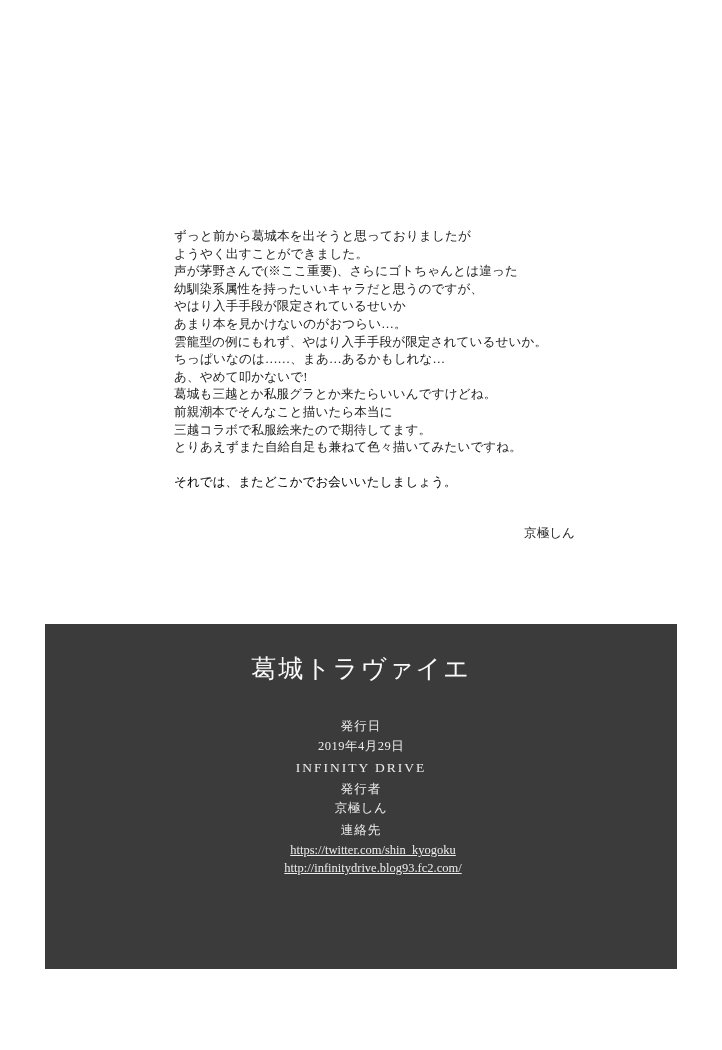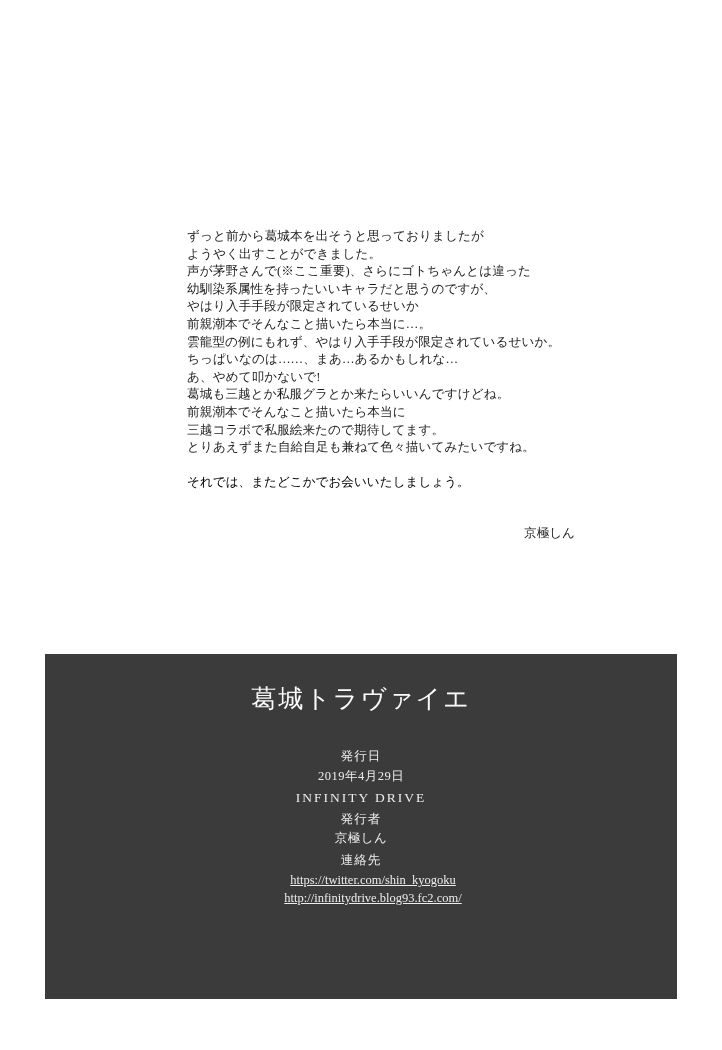--- a/index.html
+++ b/index.html
@@ -12,21 +12,21 @@
     background: #ffffff;
     font-family: "Liberation Serif", "DejaVu Serif", serif;
     color: #1a1a1a;
     position: relative;
     overflow: hidden;
   }
 
   
   .afterword {
     position: absolute;
-    left: 187px;
+    left: 174px;
     top: 228px;
     width: 400px;
   }
   .afterword p {
     margin: 0;
     font-size: 12.6px;
     line-height: 17.6px;
     letter-spacing: 0.1px;
     color: #1c1c1c;
     white-space: pre;
@@ -44,21 +44,21 @@
     width: 400px;
     text-align: right;
     font-size: 12.6px;
     color: #1c1c1c;
   }
 
   
   .colophon {
     position: absolute;
     left: 45px;
-    top: 654px;
+    top: 624px;
     width: 632px;
     height: 345px;
     background: #3b3b3b;
     color: #f2f2f2;
     text-align: center;
     box-sizing: border-box;
   }
   .colophon-title {
     font-size: 25px;
     letter-spacing: 2px;
@@ -102,21 +102,21 @@
 </style>
 </head>
 <body>
 
 <div class="afterword">
   <p>ずっと前から葛城本を出そうと思っておりましたが</p>
   <p>ようやく出すことができました。</p>
   <p>声が茅野さんで(※ここ重要)、さらにゴトちゃんとは違った</p>
   <p>幼馴染系属性を持ったいいキャラだと思うのですが、</p>
   <p>やはり入手手段が限定されているせいか</p>
-  <p>前親潮本でそんなこと描いたら本当に…。</p>
+  <p>あまり本を見かけないのがおつらい…。</p>
   <p>雲龍型の例にもれず、やはり入手手段が限定されているせいか。</p>
   <p>ちっぱいなのは……、まあ…あるかもしれな…</p>
   <p>あ、やめて叩かないで!</p>
   <p>葛城も三越とか私服グラとか来たらいいんですけどね。</p>
   <p>前親潮本でそんなこと描いたら本当に</p>
   <p>三越コラボで私服絵来たので期待してます。</p>
   <p>とりあえずまた自給自足も兼ねて色々描いてみたいですね。</p>
   <div class="closing">それでは、またどこかでお会いいたしましょう。</div>
 </div>
 

